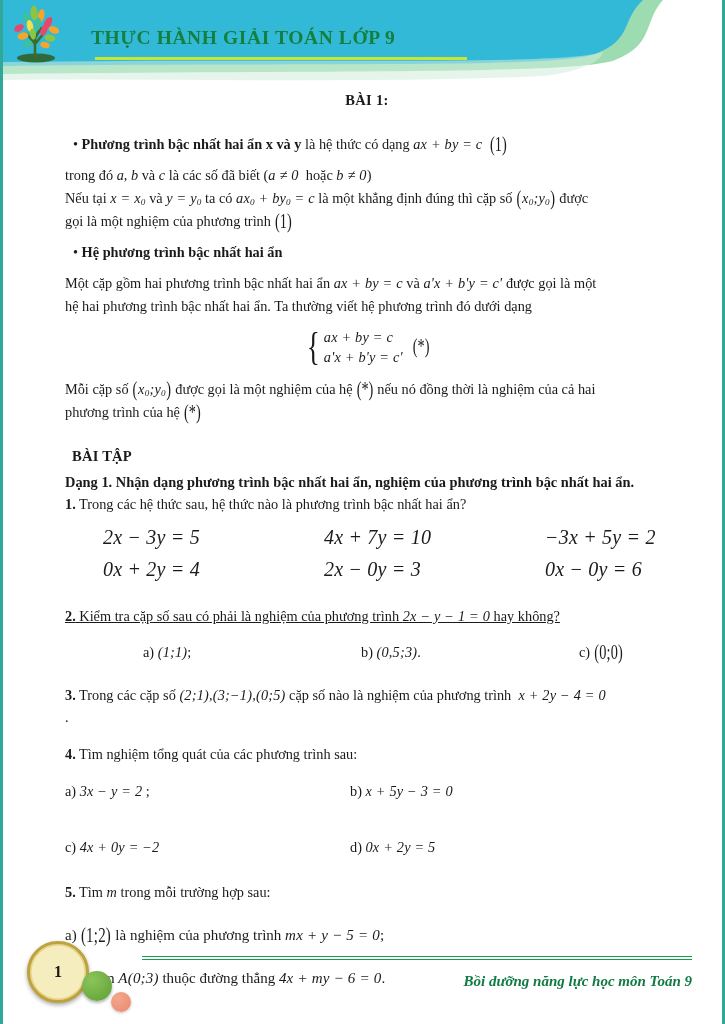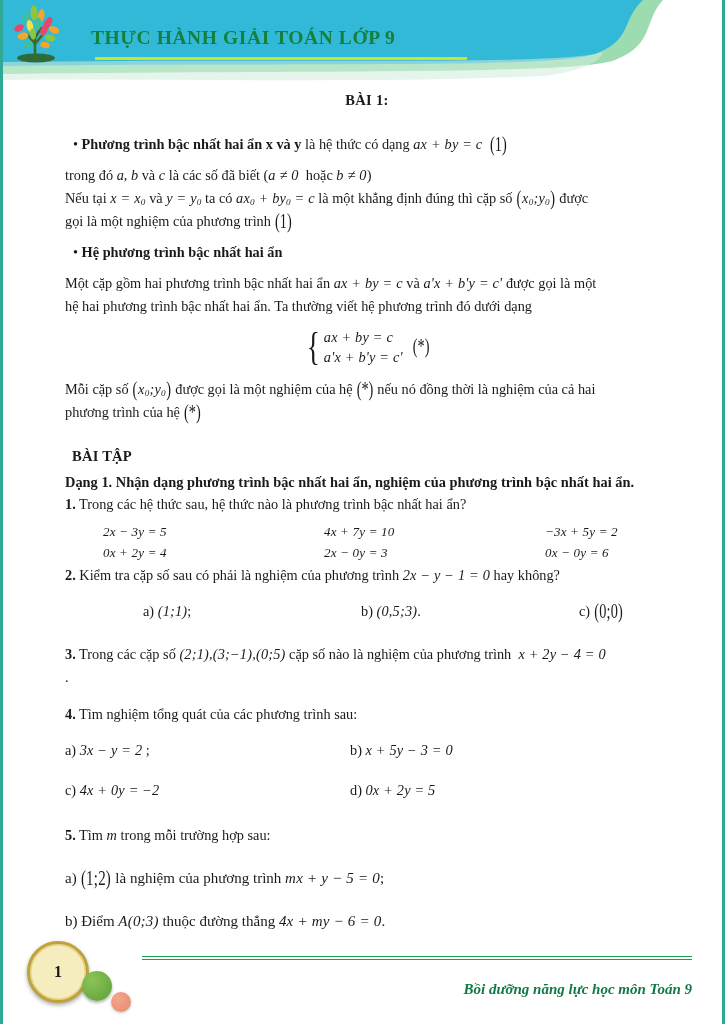--- a/index.html
+++ b/index.html
@@ -164,36 +164,36 @@
   }
 
   .q { font-size: 14.3px; line-height: 1.6; margin: 0; }
   .q-num { font-weight: bold; }
 
   
   .grid3 {
     display: grid;
     grid-template-columns: 221px 221px auto;
     margin: 5px 0 0 38px;
-    font-size: 13px;
+    font-size: 20px;
     line-height: 1.62;
   }
   
   .opts3 {
     display: grid;
     grid-template-columns: 218px 218px auto;
     margin: 13px 0 0 78px;
     font-size: 14.3px;
     line-height: 1.6;
   }
   
   .grid2 {
     display: grid;
     grid-template-columns: 285px auto;
-    row-gap: 17px;
+    row-gap: 33px;
     margin: 14px 0 0 0;
     font-size: 14.3px;
     line-height: 1.6;
   }
   .ans-row { margin-top: 19px; font-size: 15px; line-height: 1.6; }
 
   
   .footer {
     position: absolute;
     left: 0;
@@ -244,21 +244,21 @@
     top: 64px;
     width: 20px;
     height: 20px;
     border-radius: 50%;
     background: radial-gradient(circle at 34% 30%, #f3a78e, #e8886c);
     box-shadow: 0 1px 3px rgba(0,0,0,.25);
   }
   .foot-text {
     position: absolute;
     right: 36px;
-    top: 53px;
+    top: 45px;
     font-family: "Liberation Serif","DejaVu Serif",serif;
     font-style: italic;
     font-weight: bold;
     font-size: 15px;
     color: #0f7a43;
     white-space: nowrap;
   }
 </style>
 </head>
 <body>
@@ -367,21 +367,21 @@
 
     <div class="grid3">
       <span class="math">2x − 3y = 5</span>
       <span class="math">4x + 7y = 10</span>
       <span class="math">−3x + 5y = 2</span>
       <span class="math">0x + 2y = 4</span>
       <span class="math">2x − 0y = 3</span>
       <span class="math">0x − 0y = 6</span>
     </div>
 
-    <p class="q" style="margin-top:1px;">
+    <p class="q" style="margin-top:19px;text-decoration:underline;">
       <span class="q-num">2.</span><span> Kiểm tra cặp số sau có phải là nghiệm của phương trình </span><span class="math">2x − y − 1 = 0</span><span> hay không?</span>
     </p>
 
     <div class="opts3">
       <span>
         <span>a)</span>
         <span class="math">(1;1)</span><span>;</span>
       </span>
       <span>
         <span>b)</span>

